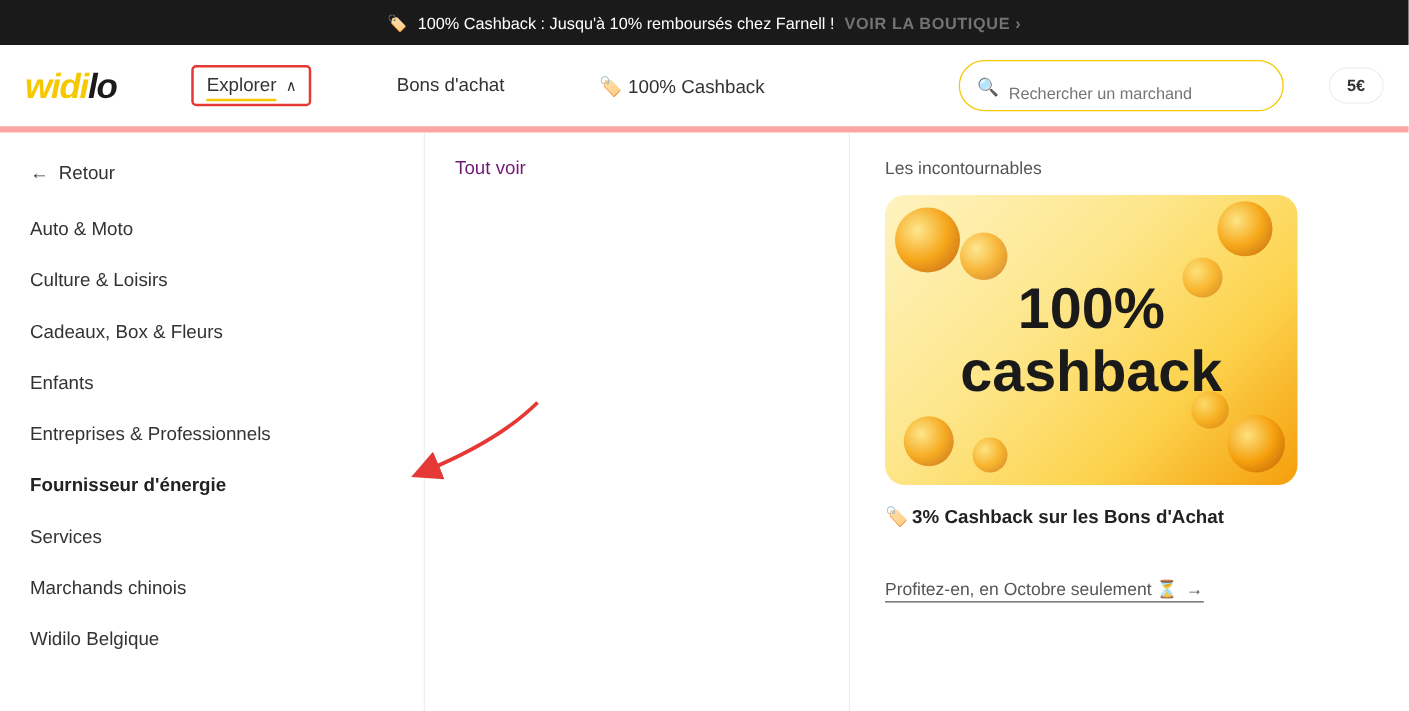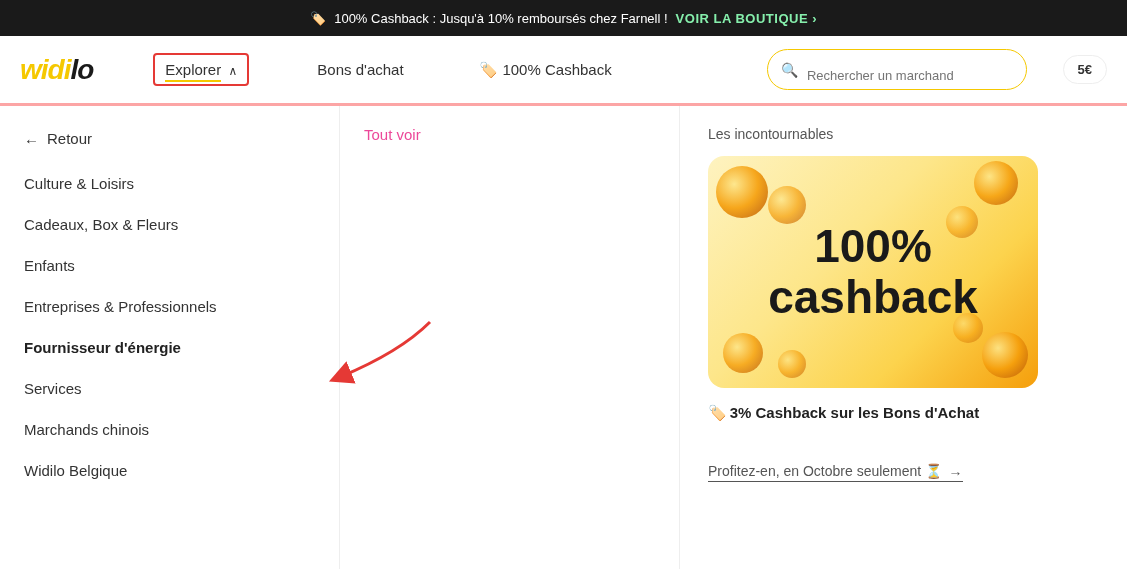--- a/index.html
+++ b/index.html
@@ -14,33 +14,33 @@
       font-size: 13px;
       display: flex;
       align-items: center;
       justify-content: center;
       gap: 8px;
       height: 36px;
     }
     .top-banner .banner-text { color: #fff; }
     .top-banner .banner-link {
       font-weight: 700;
-      color: #86efac;
+      color: #737373;
       text-decoration: none;
       letter-spacing: 0.5px;
     }
 
     
     .header {
       display: flex;
       align-items: center;
       padding: 0 20px;
       height: 70px;
       background: #fff;
-      border-bottom: 3px solid #fca5a5;
+      border-bottom: 5px solid #fca5a5;
       gap: 24px;
     }
     .logo {
       font-size: 28px;
       font-weight: 900;
       color: #f5c800;
       letter-spacing: -1px;
       font-style: italic;
     }
     .logo span { color: #333; }
@@ -141,21 +141,21 @@
       padding: 20px 24px;
       flex-shrink: 0;
     }
     .no-subcategory {
       font-size: 14px;
       color: #aaa;
       margin-bottom: 20px;
     }
     .tout-voir {
       font-size: 15px;
-      color: #ec4899;
+      color: #701a75;
       cursor: pointer;
     }
 
     
     .right-col {
       flex: 1;
       padding: 20px 28px;
       overflow-y: auto;
     }
     .incontournables-title {
@@ -262,20 +262,23 @@
 </div>
 
 <div class="main-content">
 
   <div class="sidebar">
     <div class="back-button">
       <span>←</span>
       <span>Retour</span>
     </div>
 
+    <div class="sidebar-item">
+      <span>Auto &amp; Moto</span>
+    </div>
     <div class="sidebar-item">
       <span>Culture &amp; Loisirs</span>
     </div>
     <div class="sidebar-item">
       <span>Cadeaux, Box &amp; Fleurs</span>
     </div>
     <div class="sidebar-item">
       <span>Enfants</span>
     </div>
     <div class="sidebar-item">

